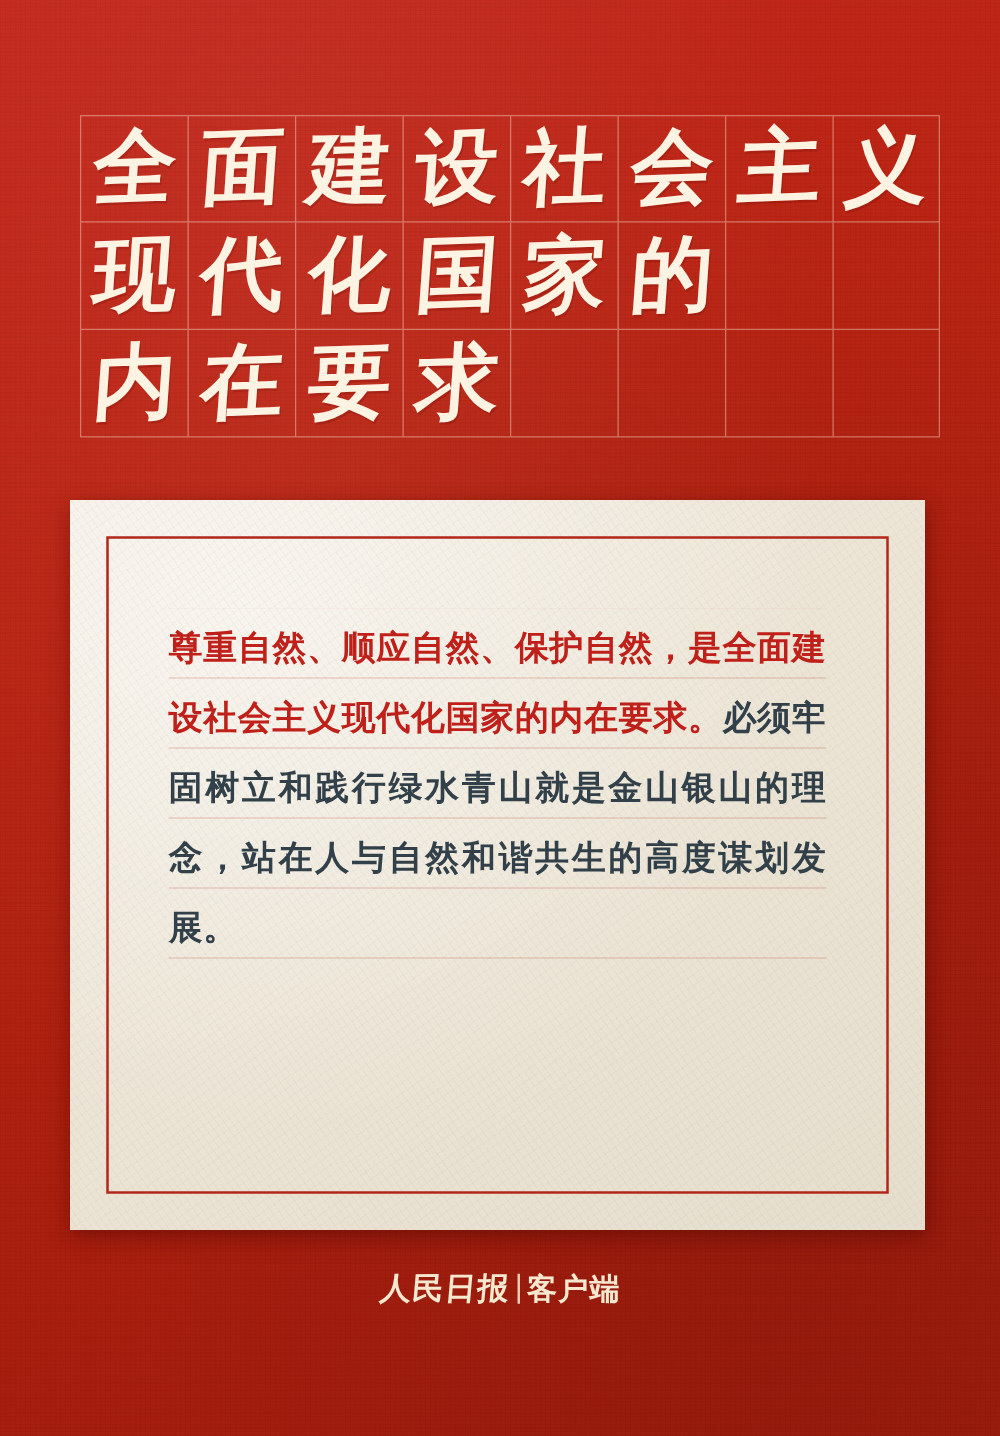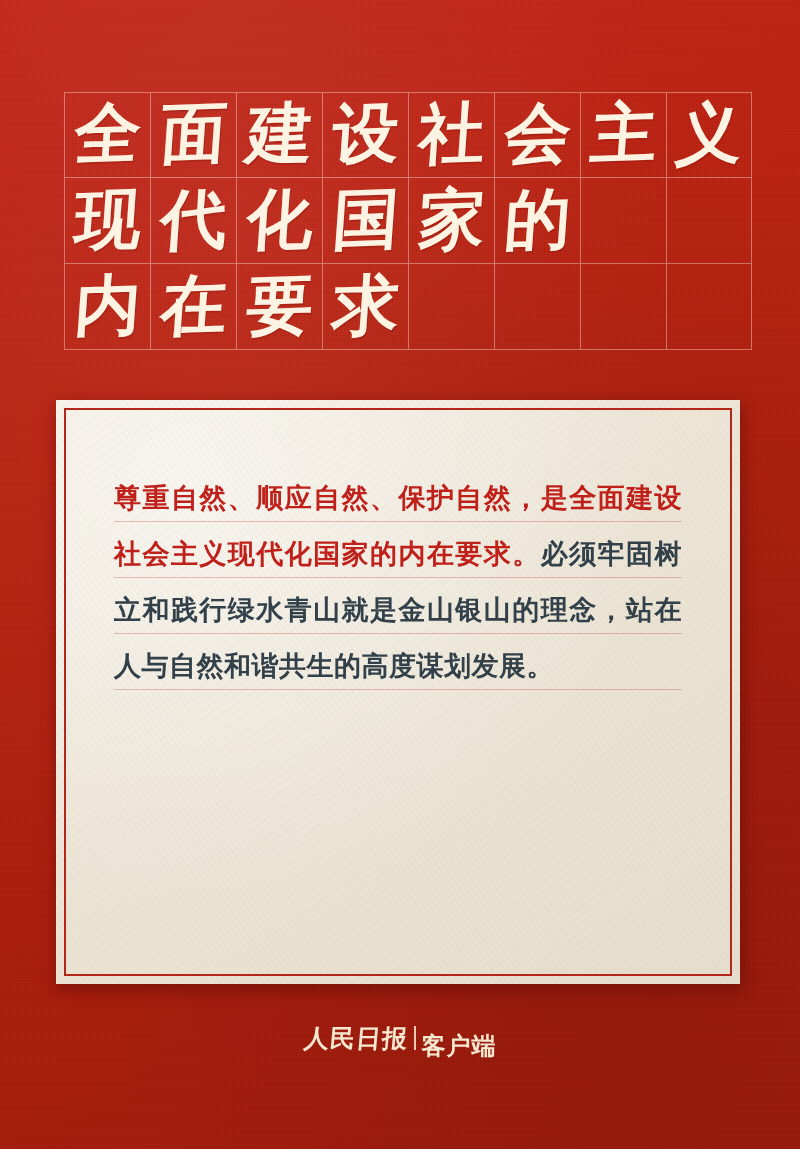--- a/index.html
+++ b/index.html
@@ -99,21 +99,21 @@
   .card {
     position: absolute;
     left: 56px;
     top: 400px;
     width: 684px;
     height: 584px;
     box-sizing: border-box;
     background:
       radial-gradient(ellipse at 20% 15%, rgba(255,255,255,0.55) 0%, rgba(255,255,255,0) 60%),
       linear-gradient(150deg, #f2ece0 0%, #ece5d6 45%, #e6decd 100%);
-    padding: 8px;
+    padding: 29px;
     box-shadow: 0 6px 18px rgba(80, 8, 4, 0.28);
   }
   .card::after {
     content: "";
     position: absolute;
     inset: 0;
     background-image:
       repeating-linear-gradient(55deg, rgba(150,130,100,0.05) 0px, rgba(150,130,100,0.05) 1px, rgba(255,255,255,0) 1px, rgba(255,255,255,0) 5px),
       repeating-linear-gradient(-35deg, rgba(150,130,100,0.04) 0px, rgba(150,130,100,0.04) 1px, rgba(255,255,255,0) 1px, rgba(255,255,255,0) 7px);
     pointer-events: none;
@@ -172,21 +172,20 @@
     height: 24px;
     background: #f6e7cf;
     opacity: 0.85;
   }
   .footer .client {
     font-family: "DejaVu Sans", "Liberation Sans", sans-serif;
     font-size: 24px;
     font-weight: 700;
     color: #f6e7cf;
     letter-spacing: 1px;
-    margin-top: 16px;
   }
 </style>
 </head>
 <body>
 
 <div class="poster">
 
   <div class="headline">
 
     <div class="calli-row">

